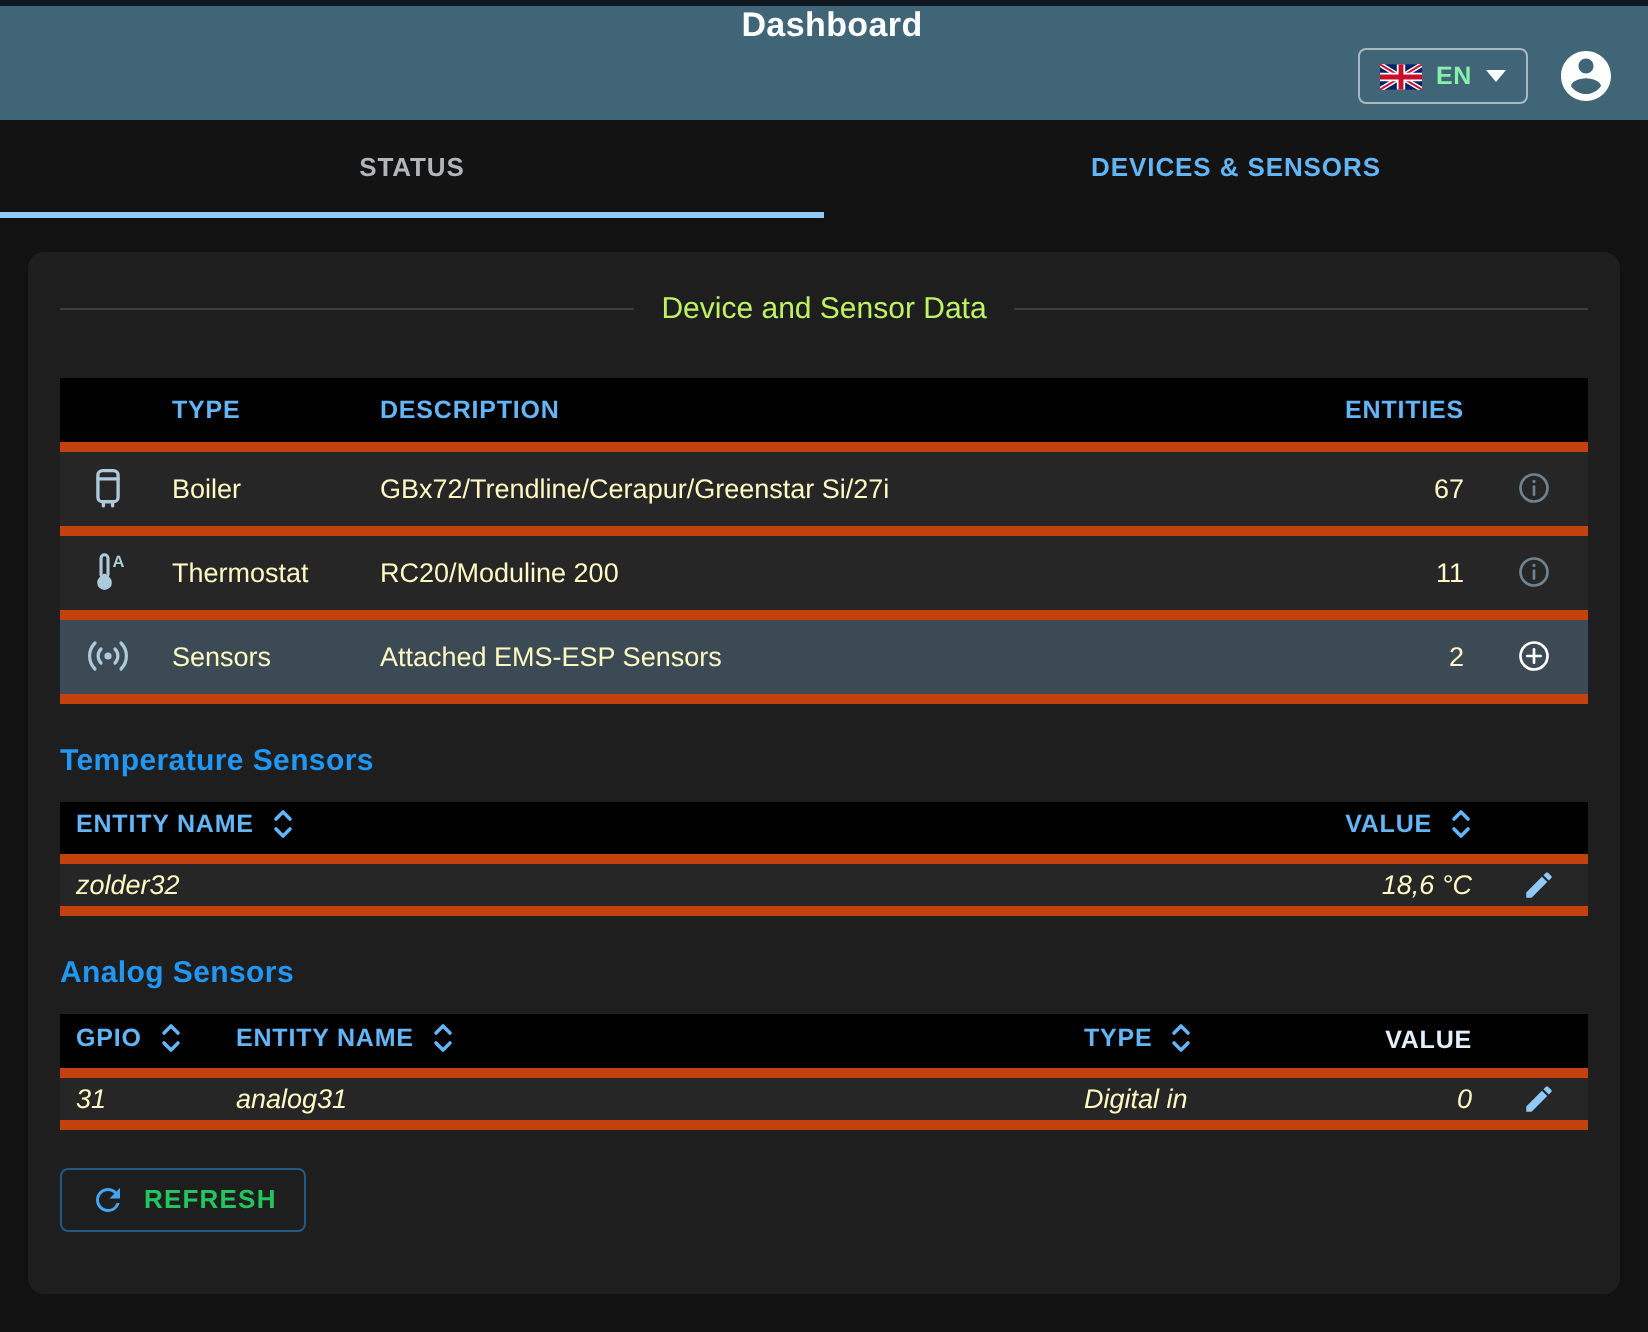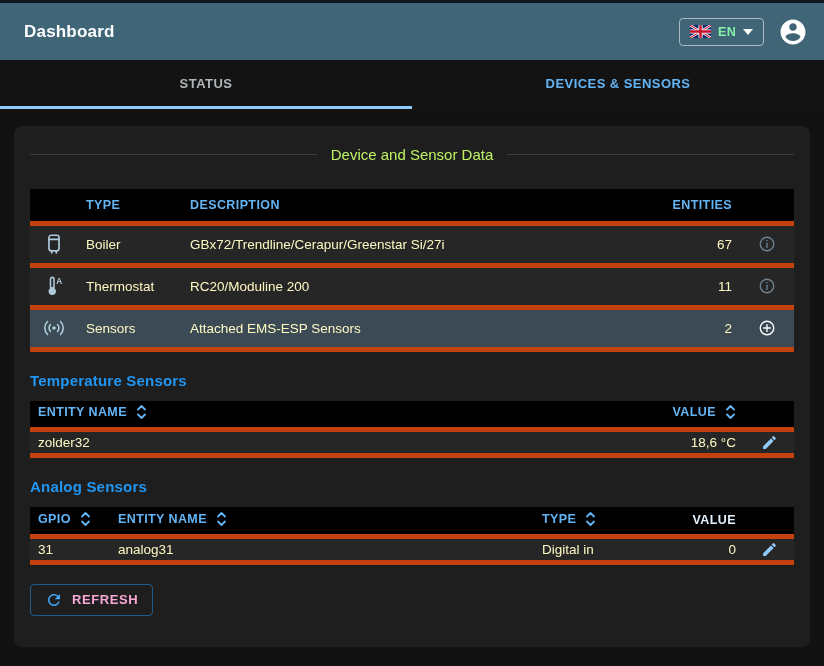--- a/index.html
+++ b/index.html
@@ -7,21 +7,21 @@
   body {
     background: #121212;
     font-family: "Liberation Sans", "DejaVu Sans", sans-serif;
     color: #ececec;
   }
   .topstrip { height: 3px; background: #0e171d; }
 
   
   .appbar {
     height: 57px; background: #3f6577;
-    display: flex; align-items: center; padding: 0 16px 0 24px;
+    display: flex; align-items: center; padding: 0 16px 0 24px; flex-direction: column;
   }
   .appbar h1 { font-size: 17px; font-weight: bold; color: #fff; letter-spacing: .2px; }
   .appbar-right { margin-left: auto; display: flex; align-items: center; gap: 14px; }
   .lang-btn {
     display: flex; align-items: center; gap: 7px;
     background: transparent; border: 1px solid rgba(255,255,255,.55);
     border-radius: 4px; padding: 6px 10px; cursor: pointer;
   }
   .lang-btn .code { color: #86efac; font-size: 12.5px; font-weight: bold; letter-spacing: .3px; }
   .avatar { width: 30px; height: 30px; cursor: pointer; display: flex; }
@@ -65,34 +65,34 @@
   .devices-table .c-act  { width: 54px; text-align: center; }
   .devices-table .c-icon svg { vertical-align: middle; }
   tr.selected td { background: #3b4a54; }
   .icon-btn { background: none; border: none; cursor: pointer; padding: 2px; line-height: 0; vertical-align: middle; }
 
   
   .section-heading { color: #2196f3; font-size: 15px; font-weight: bold; margin: 20px 0 12px 0; letter-spacing: .2px; }
 
   
   .sensor-table thead tr { height: 29px; }
-  .sensor-table tbody tr { height: 23px; }
+  .sensor-table tbody tr { height: 23px; font-style: italic; }
   .sensor-table th .sort-icon { vertical-align: -4px; margin-left: 9px; cursor: pointer; }
   .sensor-table .c-act { width: 50px; text-align: center; }
   .temp-table .c-val { width: 130px; }
   .analog-table .c-gpio { width: 80px; }
   .analog-table .c-type { width: 120px; }
   .analog-table .c-val  { width: 90px; }
   th.bright { color: #e1f0fb; }
 
   
   .refresh-btn {
     margin-top: 19px; display: inline-flex; align-items: center; gap: 9px;
     background: transparent; border: 1px solid rgba(33,150,243,.5); border-radius: 4px;
-    color: #f9a8d4; font-family: inherit; font-size: 13px; font-weight: bold; letter-spacing: .6px;
+    color: #22c55e; font-family: inherit; font-size: 13px; font-weight: bold; letter-spacing: .6px;
     padding: 7px 14px; cursor: pointer; height: 32px;
   }
 </style>
 </head>
 <body>
 
 <div class="topstrip"></div>
 
 <header class="appbar">
   <h1>Dashboard</h1>

